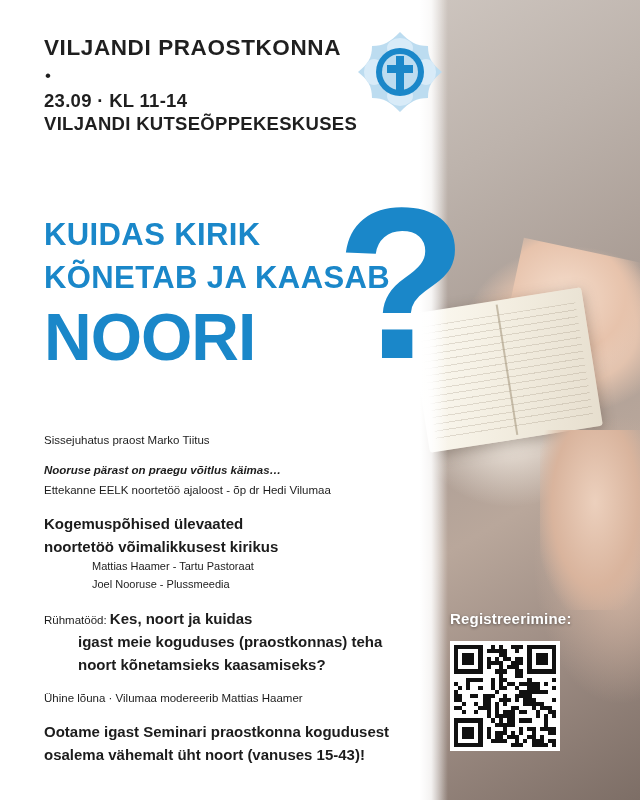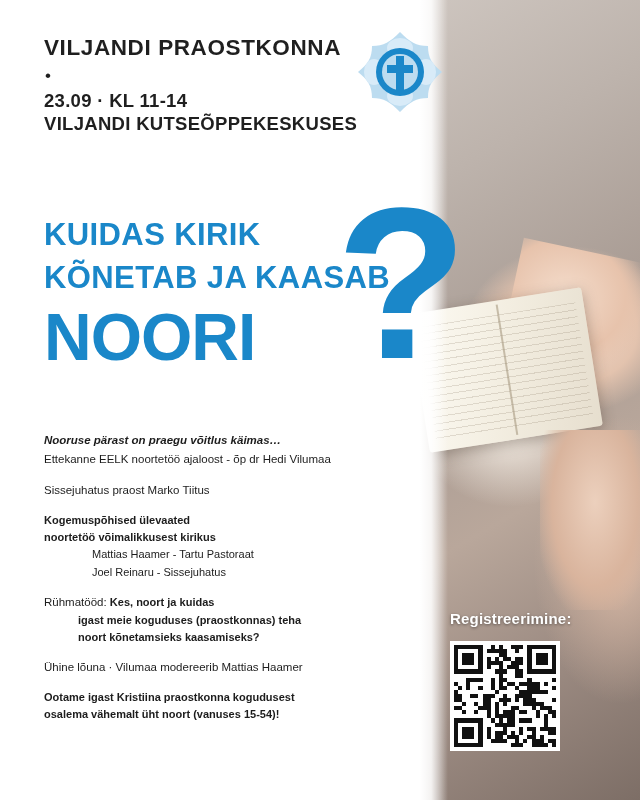--- a/index.html
+++ b/index.html
@@ -81,21 +81,21 @@
   }
   .qmark {
     position:absolute; left:336px; top:176px;
     font-size:215px; font-weight:bold; color:#1a87c9;
     line-height:1; font-family:"Liberation Sans", sans-serif;
   }
   
   .prog { position:absolute; left:44px; top:432px; width:350px; color:#1c1c1c; }
   .p-row { margin-bottom:13px; }
   .t-reg { font-size:11.5px; line-height:1.5; }
-  .t-bold { font-size:11px; font-weight:bold; line-height:1.55; }
+  .t-bold { font-size:15px; font-weight:bold; line-height:1.55; }
   .t-italic-bold { font-size:11.5px; font-weight:bold; font-style:italic; line-height:1.5; }
   .indent { padding-left:48px; }
   .indent-mid { padding-left:34px; }
   .gap-s { margin-top:2px; }
   .speakers div { font-size:11px; line-height:1.62; }
   
   .reg { position:absolute; left:450px; top:610px; width:180px; }
   .reg-title {
     font-size:15px; font-weight:bold; color:#ffffff; letter-spacing:.2px;
     text-shadow:0 1px 3px rgba(0,0,0,.45);
@@ -147,53 +147,53 @@
 <div class="qmark">?</div>
 <div class="bigq">
   <div class="l1">KUIDAS KIRIK</div>
   <div class="l2">KÕNETAB JA KAASAB</div>
   <div class="l3">NOORI</div>
 </div>
 
 <div class="prog">
 
   <div class="p-row">
+    <div class="t-reg">Sissejuhatus  praost Marko Tiitus</div>
+  </div>
+
+  <div class="p-row">
     <div class="t-italic-bold">Nooruse pärast on praegu võitlus käimas…</div>
     <div class="t-reg gap-s">Ettekanne EELK noortetöö ajaloost - õp dr Hedi Vilumaa</div>
-  </div>
-
-  <div class="p-row">
-    <div class="t-reg">Sissejuhatus  praost Marko Tiitus</div>
   </div>
 
   <div class="p-row">
     <div class="t-bold">Kogemuspõhised ülevaated</div>
     <div class="t-bold">noortetöö võimalikkusest kirikus</div>
     <div class="speakers indent">
       <div>Mattias Haamer - Tartu Pastoraat</div>
-      <div>Joel Reinaru - Sissejuhatus</div>
+      <div>Joel Nooruse - Plussmeedia</div>
     </div>
   </div>
 
   <div class="p-row">
     <div class="t-reg">
       <span>Rühmatööd:</span>
       <span class="t-bold">Kes, noort ja kuidas</span>
     </div>
     <div class="t-bold indent-mid">igast meie koguduses (praostkonnas) teha</div>
     <div class="t-bold indent-mid">noort kõnetamsieks kaasamiseks?</div>
   </div>
 
   <div class="p-row">
     <div class="t-reg">Ühine lõuna · Vilumaa modereerib Mattias Haamer</div>
   </div>
 
   <div class="p-row">
-    <div class="t-bold">Ootame igast Kristiina praostkonna kogudusest</div>
-    <div class="t-bold">osalema vähemalt üht noort (vanuses 15-54)!</div>
+    <div class="t-bold">Ootame igast Seminari praostkonna kogudusest</div>
+    <div class="t-bold">osalema vähemalt üht noort (vanuses 15-43)!</div>
   </div>
 
 </div>
 
 <div class="reg">
   <div class="reg-title">Registreerimine:</div>
   <div class="qr">
     <div class="qr-inner" id="qr-canvas">
         <div class="qr-cell" style="left: 36.72px; top: 0px; width: 4.08px; height: 4.08px;"></div>
         <div class="qr-cell" style="left: 44.88px; top: 0px; width: 4.08px; height: 4.08px;"></div>

